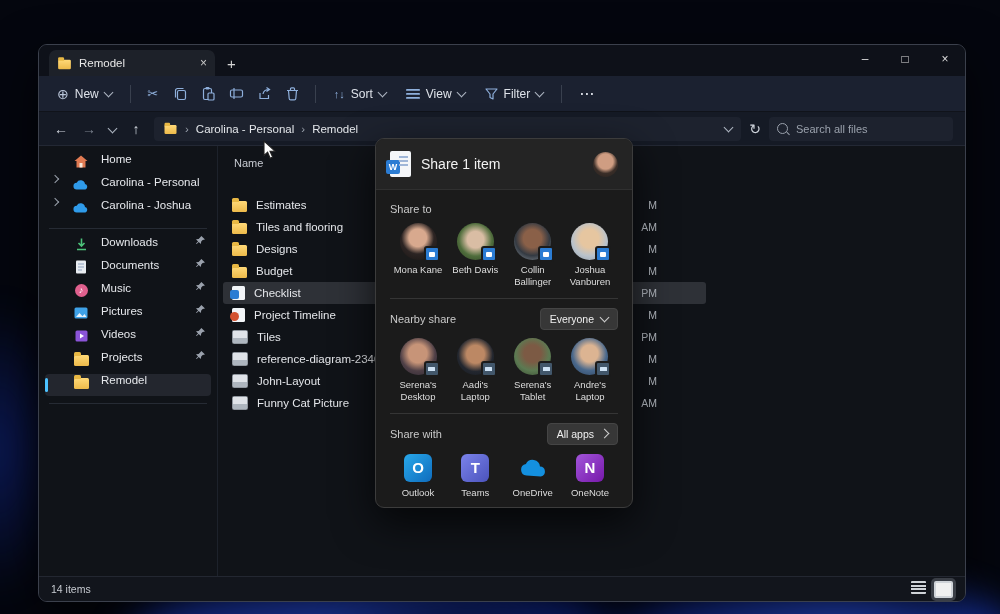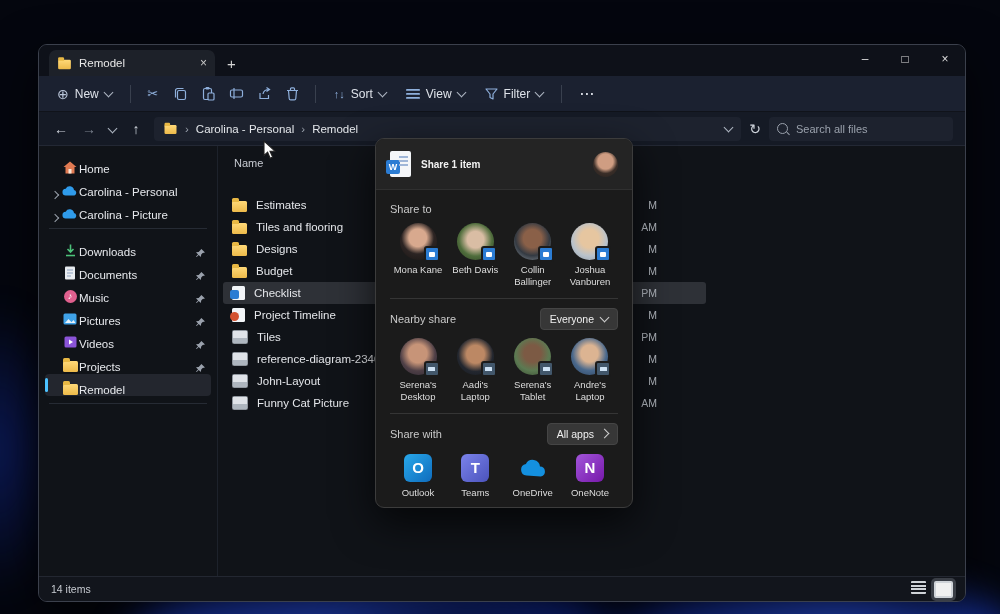--- a/index.html
+++ b/index.html
@@ -54,21 +54,21 @@
               gap:6px;padding:0 8px}
   .mag{width:9px;height:9px;border:1.4px solid #9aa1ac;border-radius:50%;position:relative;flex:none}
   .mag::after{content:"";position:absolute;width:4px;height:1.4px;background:#9aa1ac;left:8px;top:9px;transform:rotate(45deg)}
   .searchpill input{background:transparent;border:none;outline:none;color:#cfd4db;font-size:11px;width:100%;
                     font-family:"Liberation Sans",sans-serif}
   .searchpill input::placeholder{color:#9aa1ac}
 
   
   .main{flex:1;display:flex;background:#101318;min-height:0}
   .side{width:178px;flex:none;padding-top:6px;border-right:1px solid #1d222b}
-  .sitem{height:22px;margin:1px 6px;display:flex;align-items:flex-end;gap:1px;border-radius:4px;
+  .sitem{height:22px;margin:1px 6px;display:flex;align-items:flex-start;gap:12px;border-radius:4px;
          color:#e6e8ec;font-size:11.5px;padding:0 4px;position:relative}
   .sitem .cs{width:12px;flex:none;display:flex;justify-content:center}
   .sitem .schev{width:5px;height:5px;border-right:1.2px solid #9aa1ac;border-bottom:1.2px solid #9aa1ac;transform:rotate(-45deg)}
   .sitem .lbl{flex:1;white-space:nowrap;overflow:hidden}
   .sitem.sel{background:#23262e}
   .sitem.sel::before{content:"";position:absolute;left:0;top:4px;width:3px;height:14px;border-radius:2px;background:#4cc2ff}
   .ssep{height:1px;background:#262b34;margin:7px 10px}
   .pin{flex:none;margin-right:2px}
 
   
@@ -97,21 +97,21 @@
   .vlist{width:15px;height:13px;background:linear-gradient(#cfd3d8 0 2px,transparent 2px 3.5px,#cfd3d8 3.5px 5.5px,transparent 5.5px 7px,#cfd3d8 7px 9px,transparent 9px 10.5px,#cfd3d8 10.5px 12.5px);border-radius:1px}
   .vthumb{width:15px;height:13px;border:2px solid #cfd3d8;border-radius:2px;background:#f0f0f0;box-shadow:0 0 0 3px #3a3e46}
 
   
   .mi{width:16px;height:16px;flex:none;display:flex;align-items:center;justify-content:center}
 
   
   .dlg{position:absolute;left:375px;top:138px;width:256px;height:368px;background:#1b1b1b;border:1px solid #3c3c3c;
        border-radius:9px;box-shadow:0 14px 40px rgba(0,0,0,.7);z-index:30;overflow:hidden;color:#e8e8e8}
   .dhead{height:50px;background:#242424;display:flex;align-items:center;gap:10px;padding:0 14px;border-bottom:1px solid #303030}
-  .dtitle{font-size:10px;font-weight:bold;color:#f2f2f2}
+  .dtitle{font-size:14px;font-weight:normal;color:#f2f2f2}
   .davatar{margin-left:auto;width:25px;height:25px;border-radius:50%;background:radial-gradient(circle at 50% 38%,#cf9d82 0 38%,#3a2e28 60%,#23201e)}
   .dbody{padding:0 14px}
   .slabel{color:#c9c9c9;font-size:11px}
   .prow{display:flex;justify-content:space-between;margin-top:8px}
   .person{width:56px;text-align:center}
   .pav{width:37px;height:37px;border-radius:50%;margin:0 auto;position:relative}
   .pbadge{position:absolute;right:-3px;bottom:-2px;width:12px;height:12px;border-radius:3px;background:#2b7cd3;
           border:2px solid #1b1b1b;display:flex;align-items:center;justify-content:center}
   .pbadge::after{content:"";width:6px;height:5px;background:#fff;border-radius:1px}
   .dbadge{background:#42576b}
@@ -294,21 +294,21 @@
       </div>
       <div class="sitem">
         <span class="cs">
             <span class="schev"></span>
           </span>
         <span class="mi">
             <svg width="16" height="11" viewBox="0 0 16 11">
               <path d="M4 10.5a3.4 3.4 0 0 1-.3-6.8A4.4 4.4 0 0 1 12 5a2.9 2.9 0 0 1 .5 5.5z" fill="#2f9bea"></path>
             </svg>
           </span>
-        <span class="lbl">Carolina - Picture</span>
+        <span class="lbl">Carolina - Joshua</span>
       </div>
       <div class="ssep"></div>
       <div class="sitem">
         <span class="cs"></span>
         <span class="mi">
             <svg width="13" height="13" viewBox="0 0 13 13">
               <path d="M6.5 0.5v7M3.5 5l3 3 3-3" fill="none" stroke="#4cc27a" stroke-width="1.6"></path>
               <line x1="2" y1="11.5" x2="11" y2="11.5" stroke="#4cc27a" stroke-width="1.6"></line>
             </svg>
           </span>

